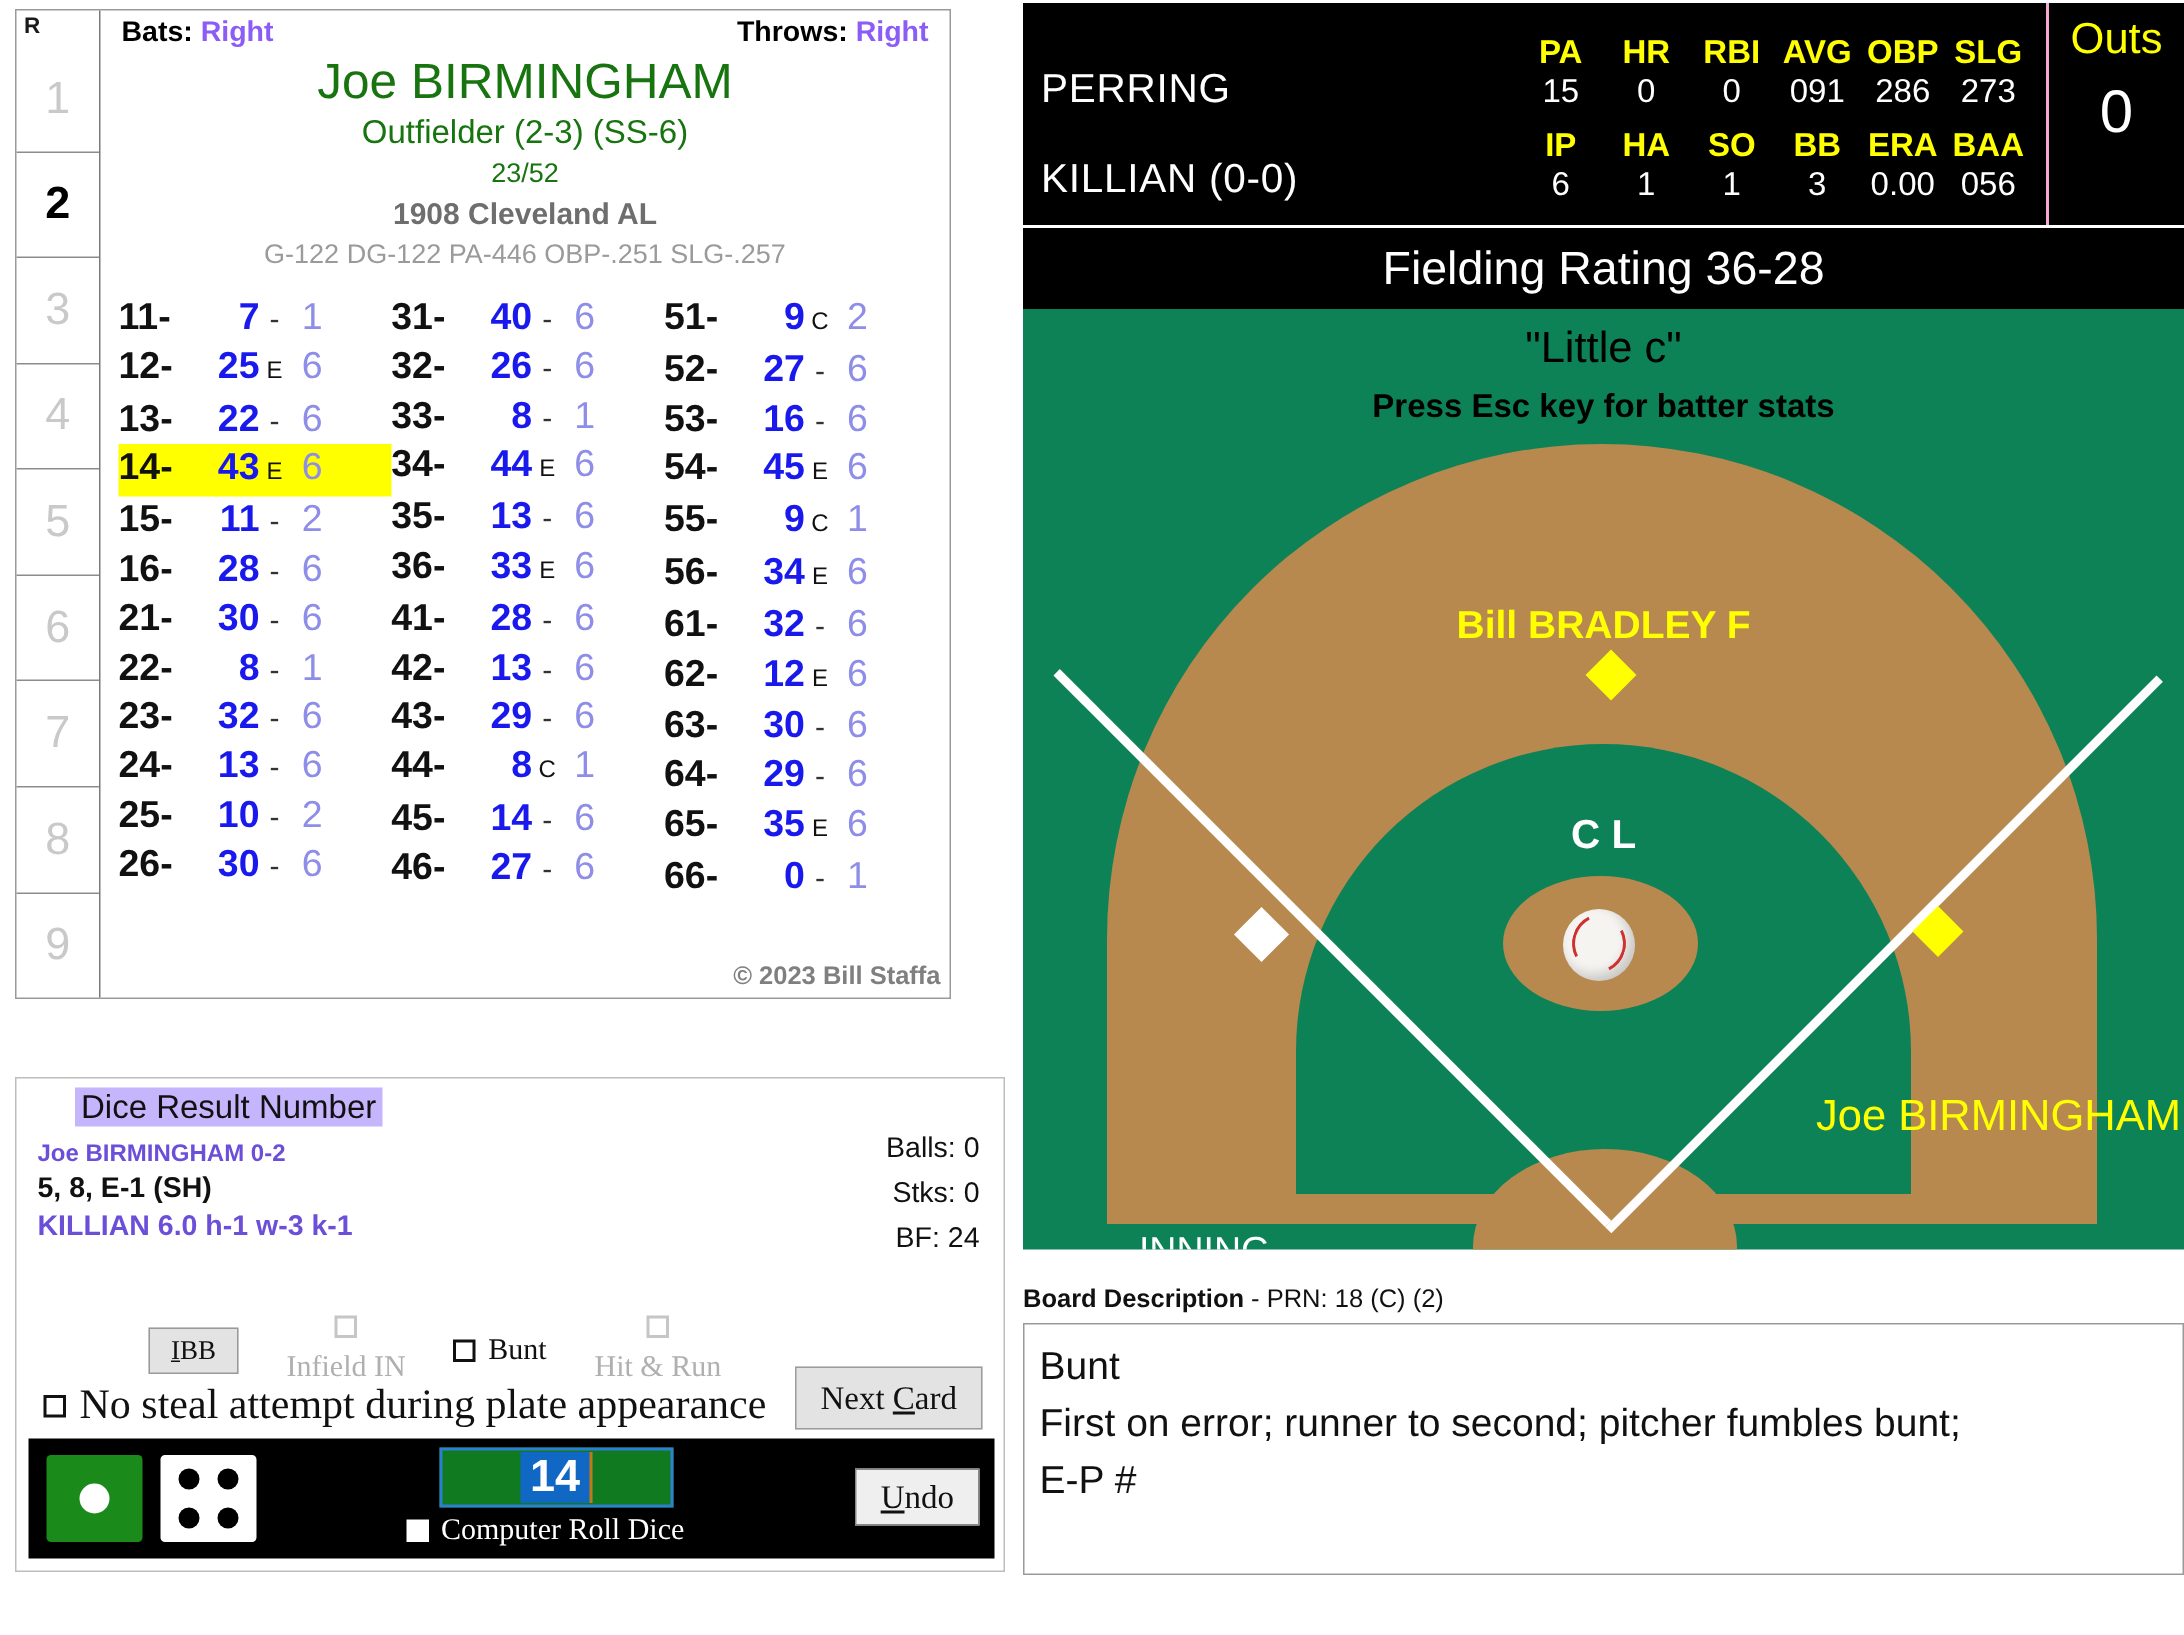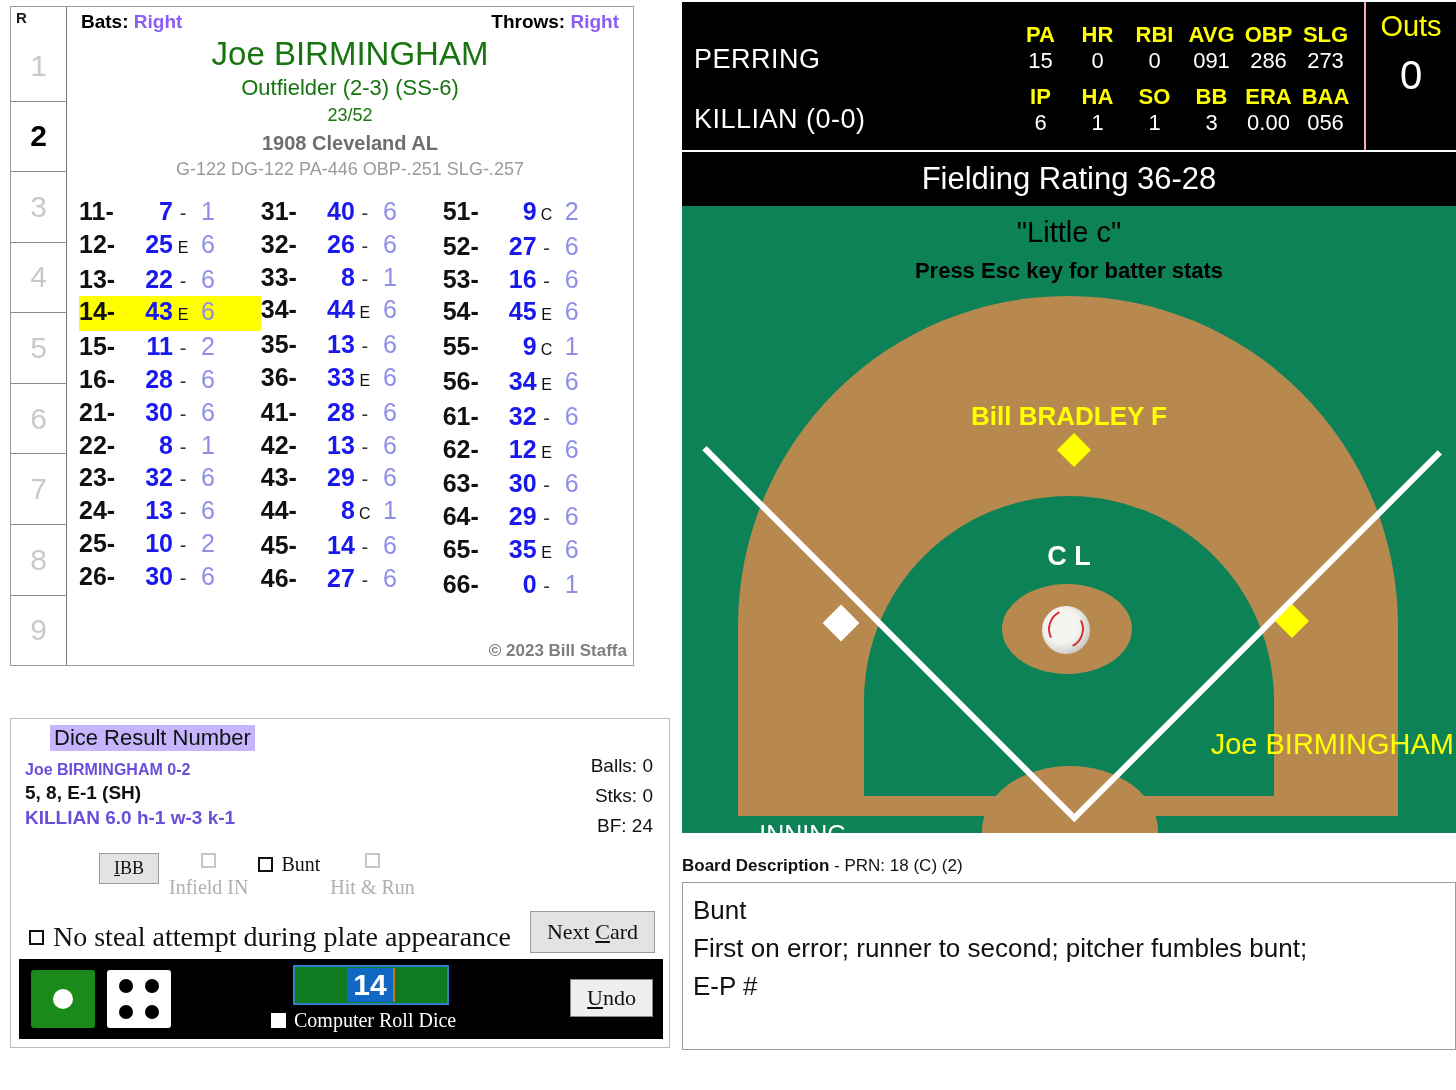--- a/index.html
+++ b/index.html
@@ -98,22 +98,22 @@
   }
   .drn-lines { position: absolute; left: 14px; top: 42px; }
   .drn-l1 { font-size: 16px; font-weight: bold; color: #6b4fd8; margin-bottom: 3px; }
   .drn-l2 { font-size: 19px; font-weight: bold; color: #111; margin-bottom: 3px; }
   .drn-l3 { font-size: 19px; font-weight: bold; color: #6b4fd8; }
   .drn-counts {
     position: absolute; right: 16px; top: 32px;
     text-align: right; font-size: 19px; color: #111; line-height: 30px;
   }
   .drn-opts {
-    position: absolute; left: 0; top: 134px; width: 100%;
-    display: flex; align-items: flex-start; padding-left: 88px; gap: 10px;
+    position: absolute; left: 0; top: 158px; width: 100%;
+    display: flex; align-items: center; padding-left: 88px; gap: 32px;
   }
   .btn {
     background: #e3e3e3; border: 1px solid #999;
     font-size: 18px; padding: 4px 14px; color: #111;
     font-family: "Liberation Serif", serif;
     cursor: pointer;
   }
   .chk-label { display: flex; align-items: center; gap: 8px; font-size: 20px;
                font-family: "Liberation Serif", serif; color: #111; }
   .chk-label.dim { color: #b0b0b0; flex-direction: column; }

